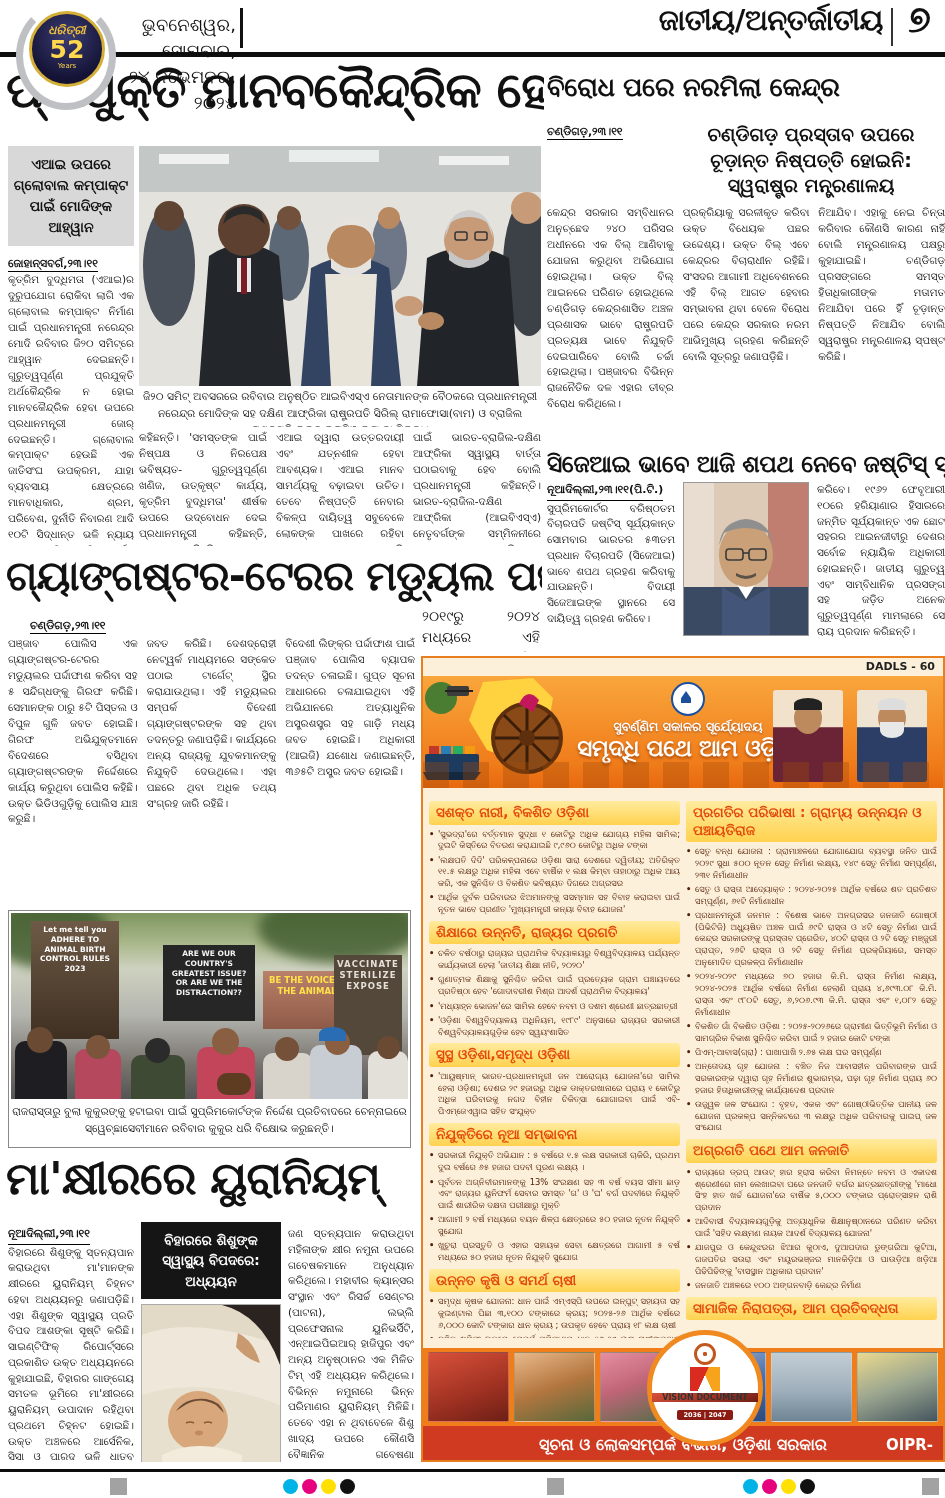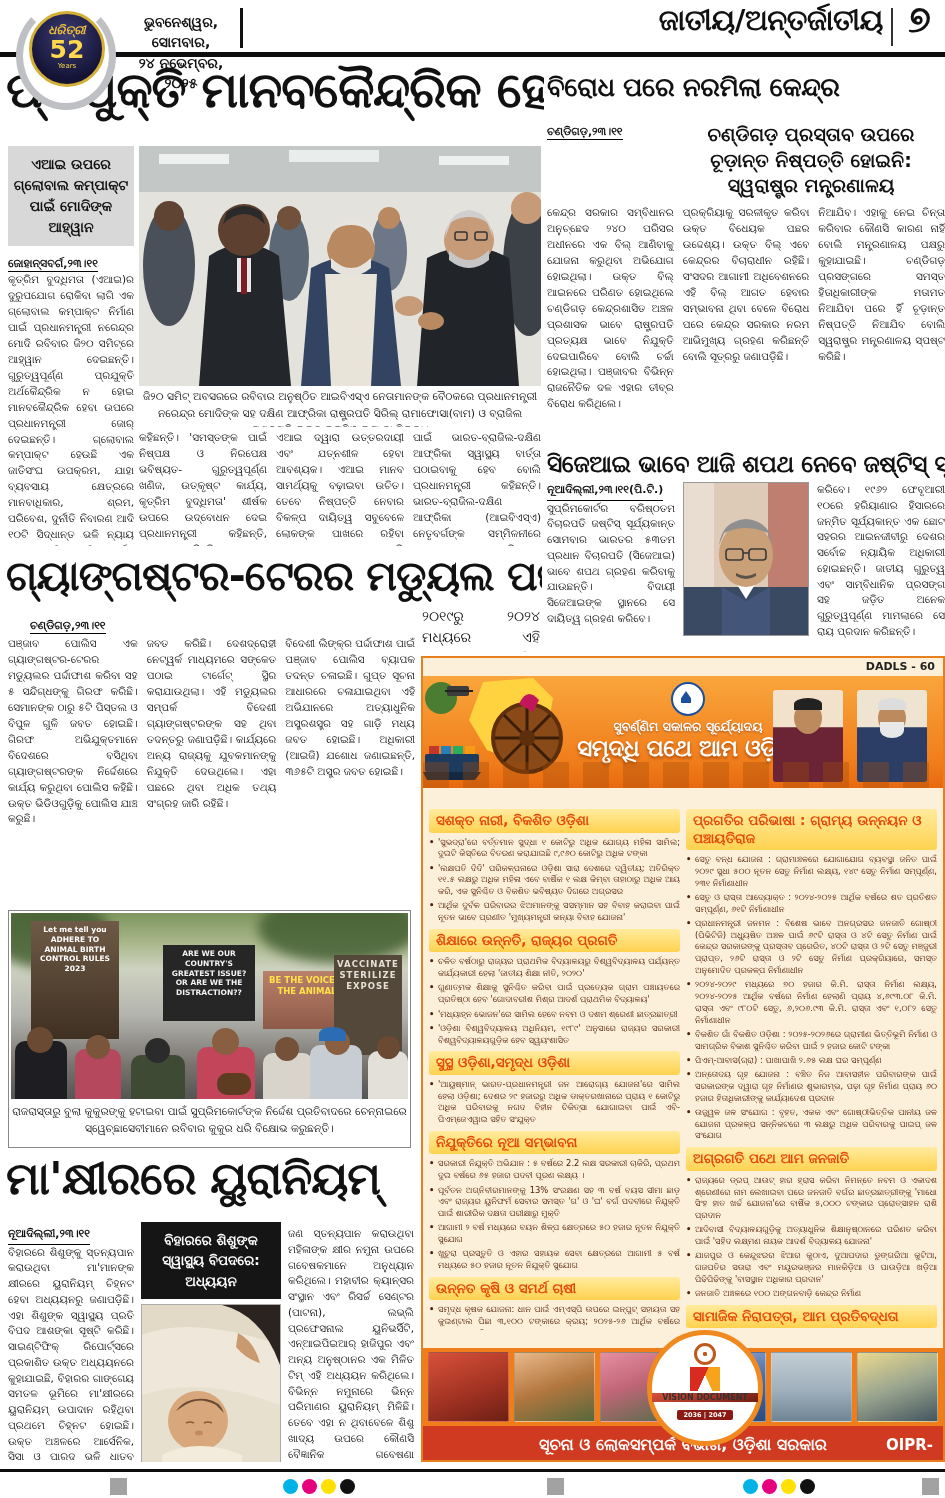--- a/index.html
+++ b/index.html
@@ -9,22 +9,22 @@
   .mast-rule{position:absolute;top:52px;left:0;width:945px;height:5px;background:#0d0d0d;z-index:1;}
   .logo-wrap{position:absolute;left:14px;top:2px;width:106px;height:112px;z-index:3;}
   .laurel{position:absolute;left:2px;top:0;width:100px;height:108px;border-radius:50%;
           border:7px solid #bfc0c4;border-top-color:transparent;background:#fff;box-sizing:border-box;}
   .logo-circle{position:absolute;left:15px;top:9px;width:76px;height:76px;border-radius:50%;
           background:radial-gradient(circle at 50% 32%,#3c3c74 0%,#141335 72%);
           border:3px solid #d4af37;text-align:center;color:#f0c23c;box-sizing:border-box;}
   .logo-paper{font-size:12px;font-weight:bold;font-style:italic;margin-top:9px;}
   .logo-52{font-size:25px;font-weight:800;line-height:1;color:#ffd84d;}
   .logo-years{font-size:7px;color:#ffd84d;}
-  .mast-date{position:absolute;left:126px;top:12px;width:110px;text-align:center;
-          font-weight:bold;font-size:14px;line-height:1.45;z-index:2;}
+  .mast-date{position:absolute;left:126px;top:12px;width:110px;text-align:right;
+          font-weight:normal;font-size:18px;line-height:1.45;z-index:2;}
   .mast-div{position:absolute;left:240px;top:8px;width:3px;height:40px;background:#111;}
   .section-title{position:absolute;right:62px;top:3px;font-size:29px;font-weight:800;letter-spacing:-0.5px;}
   .mast-div-r{position:absolute;right:52px;top:8px;width:2px;height:38px;background:#333;}
   .page-num{position:absolute;right:14px;top:-2px;font-size:37px;font-weight:800;}
   
   .lead-headline{position:absolute;left:6px;top:62px;width:538px;height:76px;font-size:49px;
           font-weight:800;white-space:nowrap;overflow:hidden;letter-spacing:-1px;}
   .center-headline{position:absolute;left:547px;top:72px;width:398px;height:52px;font-size:26px;
           font-weight:800;white-space:nowrap;overflow:hidden;letter-spacing:-0.5px;}
   
@@ -104,21 +104,21 @@
   .ad-tag{font-size:12.5px;font-weight:bold;text-shadow:0 1px 2px rgba(120,40,0,.6);}
   .ad-title{font-size:23px;font-weight:800;text-shadow:0 2px 3px rgba(120,40,0,.6);letter-spacing:-0.5px;}
   .leader{position:absolute;top:14px;width:70px;height:92px;border-radius:3px;overflow:hidden;}
   .leader1{right:100px;background:linear-gradient(180deg,#f3e2cb 40%,#6b2436 41%);}
   .leader2{right:16px;background:linear-gradient(180deg,#efe4d2 40%,#2c3e66 41%);}
   .leader .face{position:absolute;left:21px;top:12px;width:28px;height:32px;border-radius:50%;background:#bd8a5e;}
   .leader .hair{position:absolute;left:21px;top:8px;width:28px;height:12px;border-radius:50% 50% 0 0;background:#222;}
   .leader2 .hair{background:#ddd;}
   .leader .beard{position:absolute;left:23px;top:32px;width:24px;height:16px;border-radius:0 0 50% 50%;background:#e8e8e8;}
   .ad-body{position:absolute;left:0;top:130px;width:100%;height:558px;display:flex;gap:6px;
-      padding:16px 6px;box-sizing:border-box;}
+      padding:8px 6px;box-sizing:border-box;}
   .ad-col{flex:1;overflow:hidden;}
   .ad-sec-head{background:linear-gradient(180deg,#ffeb9e,#ffd24f);color:#e4490b;font-weight:800;
       font-size:13.5px;padding:3px 7px;border-radius:3px;margin:5px 0 4px;line-height:1.3;}
   .ad-bullet{position:relative;font-size:8.4px;line-height:1.4;color:#54200a;text-align:justify;
       padding-left:9px;margin-bottom:2.5px;}
   .ad-bullet:before{content:"•";position:absolute;left:0;top:0;color:#54200a;font-weight:bold;}
   .vision{position:absolute;left:224px;top:672px;width:116px;height:116px;border-radius:50%;background:#fff;
       border:5px solid #f0891f;z-index:5;text-align:center;box-sizing:border-box;}
   .vision .wheel{width:22px;height:22px;border-radius:50%;border:3px solid #c1571c;margin:8px auto 2px;
       background:radial-gradient(circle,#c1571c 18%,#fff 20%);box-sizing:border-box;}
@@ -382,21 +382,21 @@
             <div class="ad-bullet">ଗୁଣାତ୍ମକ ଶିକ୍ଷାକୁ ସୁନିଶ୍ଚିତ କରିବା ପାଇଁ ପ୍ରତ୍ୟେକ ଗ୍ରାମ ପଞ୍ଚାୟତରେ ପ୍ରତିଷ୍ଠା ହେବ 'ଗୋଦାବରୀଶ ମିଶ୍ର ଆଦର୍ଶ ପ୍ରାଥମିକ ବିଦ୍ୟାଳୟ'</div>
             <div class="ad-bullet">'ମଧ୍ୟାହ୍ନ ଭୋଜନ'ରେ ସାମିଲ ହେବେ ନବମ ଓ ଦଶମ ଶ୍ରେଣୀ ଛାତ୍ରଛାତ୍ରୀ</div>
             <div class="ad-bullet">'ଓଡ଼ିଶା ବିଶ୍ୱବିଦ୍ୟାଳୟ ଅଧିନିୟମ, ୧୯୮୯' ଅନୁସାରେ ରାଜ୍ୟର ସରକାରୀ ବିଶ୍ୱବିଦ୍ୟାଳୟଗୁଡ଼ିକ ହେବ ସ୍ୱୟଂଶାସିତ</div>
           </div>
           <div class="ad-sec-head">ସୁସ୍ଥ ଓଡ଼ିଶା,ସମୃଦ୍ଧ ଓଡ଼ିଶା</div>
           <div class="ad-bullets">
             <div class="ad-bullet">'ଆୟୁଷ୍ମାନ୍ ଭାରତ-ପ୍ରଧାନମନ୍ତ୍ରୀ ଜନ ଆରୋଗ୍ୟ ଯୋଜନା'ରେ ସାମିଲ ହେଲା ଓଡ଼ିଶା; ଦେଶର ୨୯ ହଜାରରୁ ଅଧିକ ଡାକ୍ତରଖାନାରେ ପ୍ରାୟ ୧ କୋଟିରୁ ଅଧିକ ପରିବାରକୁ ନଗଦ ବିହୀନ ଚିକିତ୍ସା ଯୋଗାଇବା ପାଇଁ ଏବି-ପିଏମ୍‌ଜେଏୱାଇ ସହିତ ସଂଯୁକ୍ତ</div>
           </div>
           <div class="ad-sec-head">ନିଯୁକ୍ତିରେ ନୂଆ ସମ୍ଭାବନା</div>
           <div class="ad-bullets">
-            <div class="ad-bullet">ସରକାରୀ ନିଯୁକ୍ତି ଅଭିଯାନ : ୫ ବର୍ଷରେ 2.2 ଲକ୍ଷ ସରକାରୀ ଚାକିରି, ପ୍ରଥମ ଦୁଇ ବର୍ଷରେ ୬୫ ହଜାର ପଦବୀ ପୂରଣ ଲକ୍ଷ୍ୟ ।</div>
+            <div class="ad-bullet">ସରକାରୀ ନିଯୁକ୍ତି ଅଭିଯାନ : ୫ ବର୍ଷରେ ୧.୫ ଲକ୍ଷ ସରକାରୀ ଚାକିରି, ପ୍ରଥମ ଦୁଇ ବର୍ଷରେ ୬୫ ହଜାର ପଦବୀ ପୂରଣ ଲକ୍ଷ୍ୟ ।</div>
             <div class="ad-bullet">ପୂର୍ବତନ ଅଗ୍ନିବୀରମାନଙ୍କୁ 13% ସଂରକ୍ଷଣ ସହ ୩ ବର୍ଷ ବୟସ ସୀମା ଛାଡ଼ ଏବଂ ରାଜ୍ୟର ୟୁନିଫର୍ମ ସେବାର ସମସ୍ତ 'ଗ' ଓ 'ଘ' ବର୍ଗ ପଦବୀରେ ନିଯୁକ୍ତି ପାଇଁ ଶାରୀରିକ ଦକ୍ଷତା ପରୀକ୍ଷାରୁ ମୁକ୍ତି</div>
             <div class="ad-bullet">ଆଗାମୀ ୨ ବର୍ଷ ମଧ୍ୟରେ ବୟନ ଶିଳ୍ପ କ୍ଷେତ୍ରରେ ୫୦ ହଜାର ନୂତନ ନିଯୁକ୍ତି ସୁଯୋଗ</div>
             <div class="ad-bullet">ଖୁଚୁରା ପ୍ରସ୍ତୁତି ଓ ଏହାର ସହାୟକ ସେବା କ୍ଷେତ୍ରରେ ଆଗାମୀ ୫ ବର୍ଷ ମଧ୍ୟରେ ୫୦ ହଜାର ନୂତନ ନିଯୁକ୍ତି ସୁଯୋଗ</div>
           </div>
           <div class="ad-sec-head">ଉନ୍ନତ କୃଷି ଓ ସମର୍ଥ ଚାଷୀ</div>
           <div class="ad-bullets">
             <div class="ad-bullet">ସମୃଦ୍ଧ କୃଷକ ଯୋଜନା: ଧାନ ପାଇଁ ଏମ୍‌ଏସ୍‌ପି ଉପରେ ଇନ୍‌ପୁଟ୍ ସହାୟତା ସହ କୁଇଣ୍ଟାଲ ପିଛା ୩,୧୦୦ ଟଙ୍କାରେ କ୍ରୟ; ୨୦୨୫-୨୬ ଆର୍ଥିକ ବର୍ଷରେ ୬,୦୦୦ କୋଟି ଟଙ୍କାର ଧାନ କ୍ରୟ ; ଉପକୃତ ହେବେ ପ୍ରାୟ ୧୮ ଲକ୍ଷ ଚାଷୀ</div>
             <div class="ad-bullet">ଚଳିତ ଖରିଫ ଋତୁରେ ରେକର୍ଡ ପରିମାଣର ଧାନ ୧୬.୫୯ ଲକ୍ଷ ଚାଷୀଙ୍କଠାରୁ ପ୍ରାୟ ୬୩.୪୪ ଲକ୍ଷ ମେଟ୍ରିକ୍ ଟନ୍ ଧାନ ସଂଗୃହୀତ</div>
           </div>
         </div>

